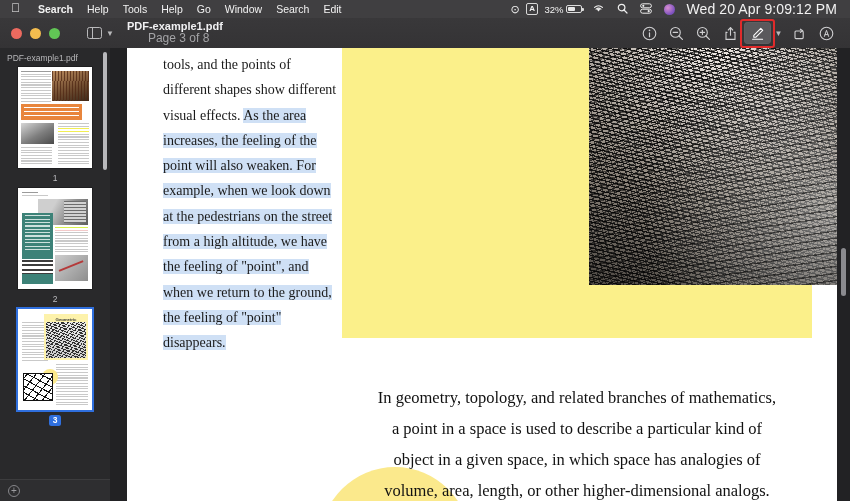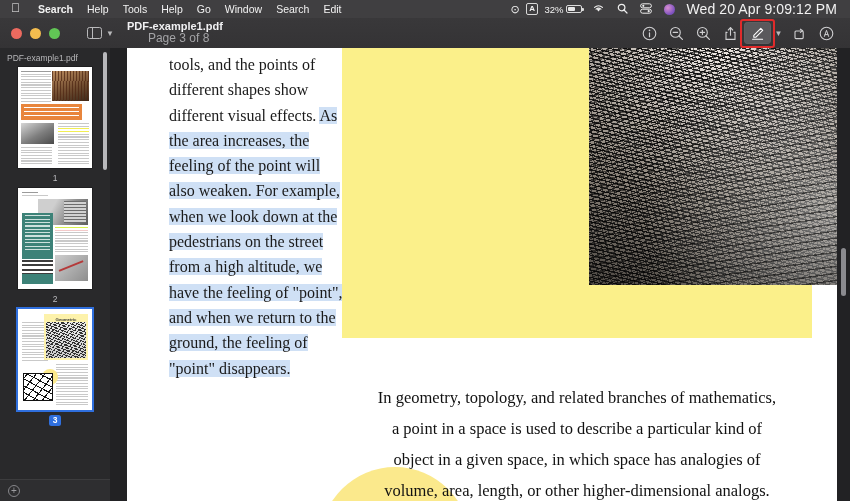--- a/index.html
+++ b/index.html
@@ -279,23 +279,23 @@
   #docarea {
     position: absolute; top: 30px; left: 127px; width: 723px; height: 453px;
     background: #ffffff;
     overflow: hidden;
   }
   .page {
     position: absolute; top: -96px; left: 0; width: 705px; height: 900px;
     background: #fff;
   }
   .col-left {
-    position: absolute; left: 42px; top: 100px; width: 178px;
+    position: absolute; left: 36px; top: 100px; width: 178px;
     font-family: "Liberation Serif", serif;
-    font-size: 16px; line-height: 25.3px;
+    font-size: 14px; line-height: 25.3px;
     color: #1a1a1a;
   }
   .col-left span.hl { background: #cfe0f5; }
   .art-yellow {
     position: absolute; left: 215px; top: 0px; width: 470px; height: 386px;
     background: #fbf08a;
   }
   .art-img {
     position: absolute; left: 247px; top: 7px; width: 420px; height: 326px;
     background:

